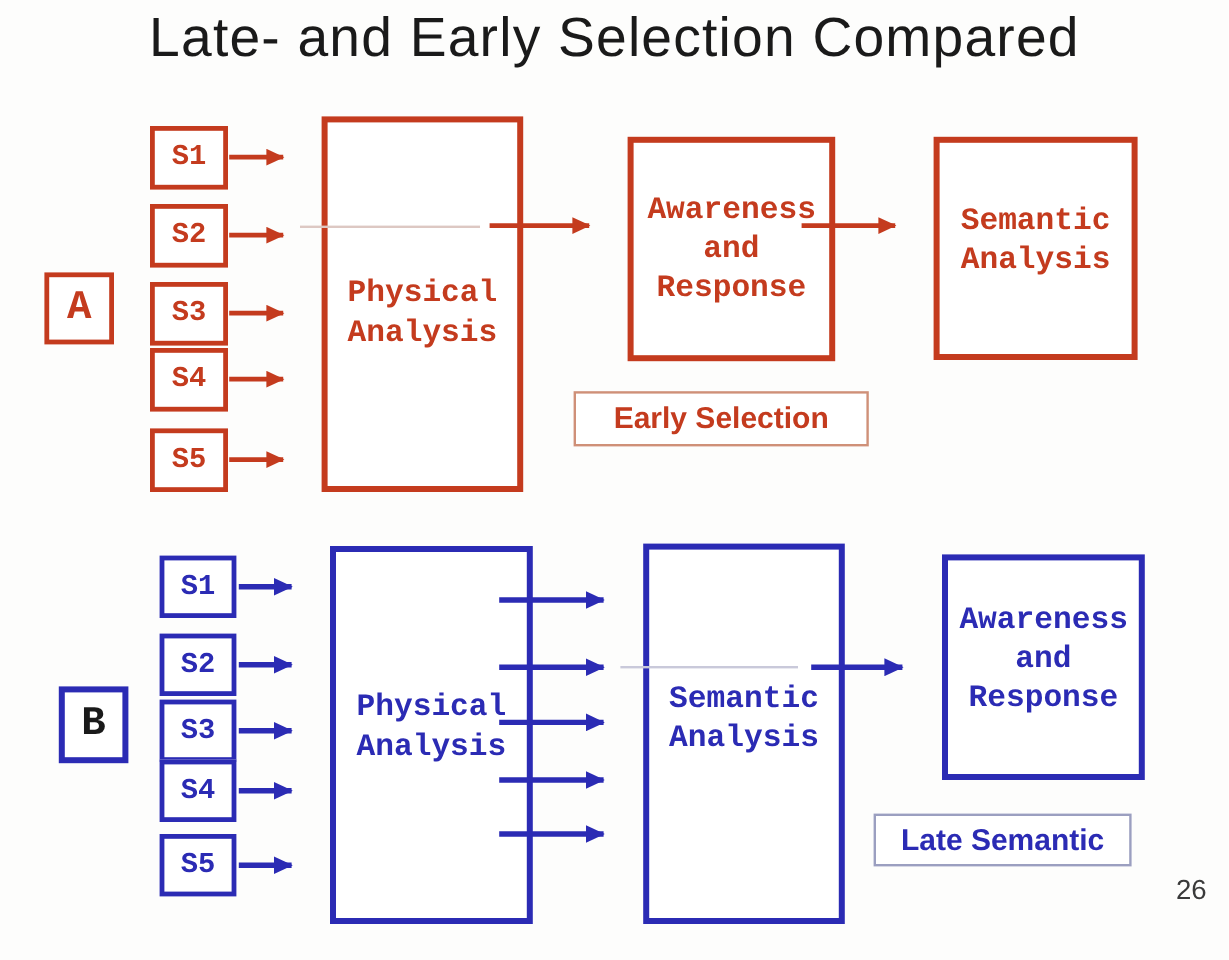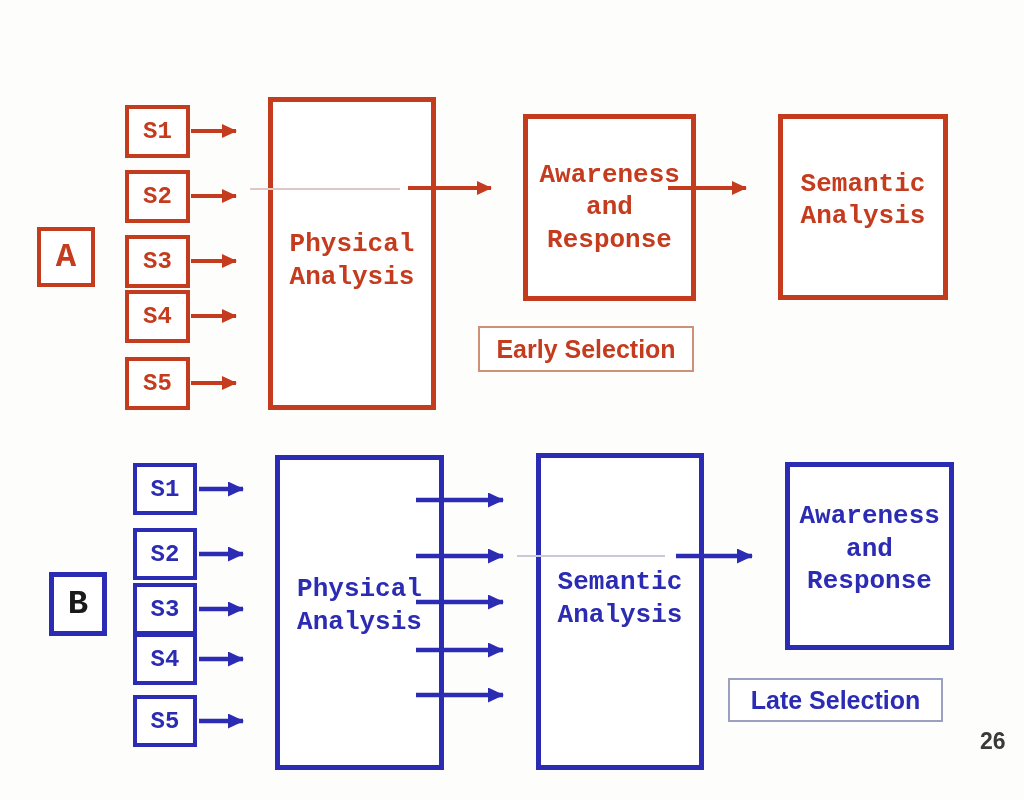--- a/index.html
+++ b/index.html
@@ -40,31 +40,32 @@
   .caption.red-cap{border:2px solid var(--caption-border-red);color:var(--red);}
   .caption.blue-cap{border:2px solid var(--caption-border-blue);color:var(--blue);}
   .divider{position:absolute;height:2px;}
   .divider.r{background:var(--faint-line-red);}
   .divider.b{background:var(--faint-line-blue);}
   svg.overlay{position:absolute;left:0;top:0;pointer-events:none;}
   .ln-red{stroke:var(--red);stroke-width:4;}
   .ln-blue{stroke:var(--blue);stroke-width:4.5;}
   .head-red{fill:var(--red);}
   .head-blue{fill:var(--blue);}
-  .pagenum{position:absolute;left:980px;top:728px;font-size:23px;font-weight:bold;color:var(--page-number);}
+  .pagenum{position:absolute;left:980px;top:728px;font-size:23px;font-weight:normal;color:var(--page-number);}
   .b-letter{color:var(--b-letter);}
   .pad-top{padding-top:14px;}
   .pad-bot{padding-bottom:14px;}
   .pad-bot-lg{padding-bottom:26px;}
 </style>
 </head>
 <body>
 
 <div class="stage">
 
+  <div class="title">Late- and Early Selection Compared</div>
 
   <div class="box red tag" style="left:37px;top:227px;width:58px;height:60px;">
     <span>A</span>
   </div>
 
   <div class="box red stim" style="left:125px;top:105px;width:65px;height:53px;">
     <span>S1</span>
   </div>
   <div class="box red stim" style="left:125px;top:170px;width:65px;height:53px;">
     <span>S2</span>
@@ -85,21 +86,21 @@
   <div class="divider r" style="left:250px;top:188px;width:150px;"></div>
 
   <div class="box red proc" style="left:495px;top:114px;width:173px;height:187px;">
     <span class="inner">Awareness and Response</span>
   </div>
 
   <div class="box red proc pad-bot" style="left:750px;top:114px;width:170px;height:186px;">
     <span class="inner">Semantic Analysis</span>
   </div>
 
-  <div class="caption red-cap" style="left:478px;top:326px;width:216px;height:46px;">
+  <div class="caption red-cap" style="left:478px;top:326px;width:246px;height:46px;">
     <span>Early Selection</span>
   </div>
 
   <div class="box blue tag" style="left:49px;top:572px;width:58px;height:64px;border-width:5px;">
     <span class="b-letter">B</span>
   </div>
 
   <div class="box blue stim" style="left:133px;top:463px;width:64px;height:52px;">
     <span>S1</span>
   </div>
@@ -123,21 +124,21 @@
   <div class="box blue proc pad-bot-lg" style="left:508px;top:453px;width:168px;height:317px;">
     <span class="inner">Semantic Analysis</span>
   </div>
   <div class="divider b" style="left:517px;top:555px;width:148px;"></div>
 
   <div class="box blue proc pad-bot" style="left:757px;top:462px;width:169px;height:188px;">
     <span class="inner">Awareness and Response</span>
   </div>
 
   <div class="caption blue-cap" style="left:728px;top:678px;width:215px;height:44px;">
-    <span>Late Selection</span>
+    <span>Late Semantic</span>
   </div>
 
   <div class="pagenum">26</div>
 
   <svg class="overlay" width="1024" height="800" viewBox="0 0 1024 800">
     <defs>
       <marker id="ah-red" markerUnits="userSpaceOnUse" markerWidth="16" markerHeight="14" refX="14" refY="7" orient="auto">
         <path class="head-red" d="M0,0 L15,7 L0,14 Z"></path>
       </marker>
       <marker id="ah-blue" markerUnits="userSpaceOnUse" markerWidth="17" markerHeight="15" refX="15" refY="7.5" orient="auto">

